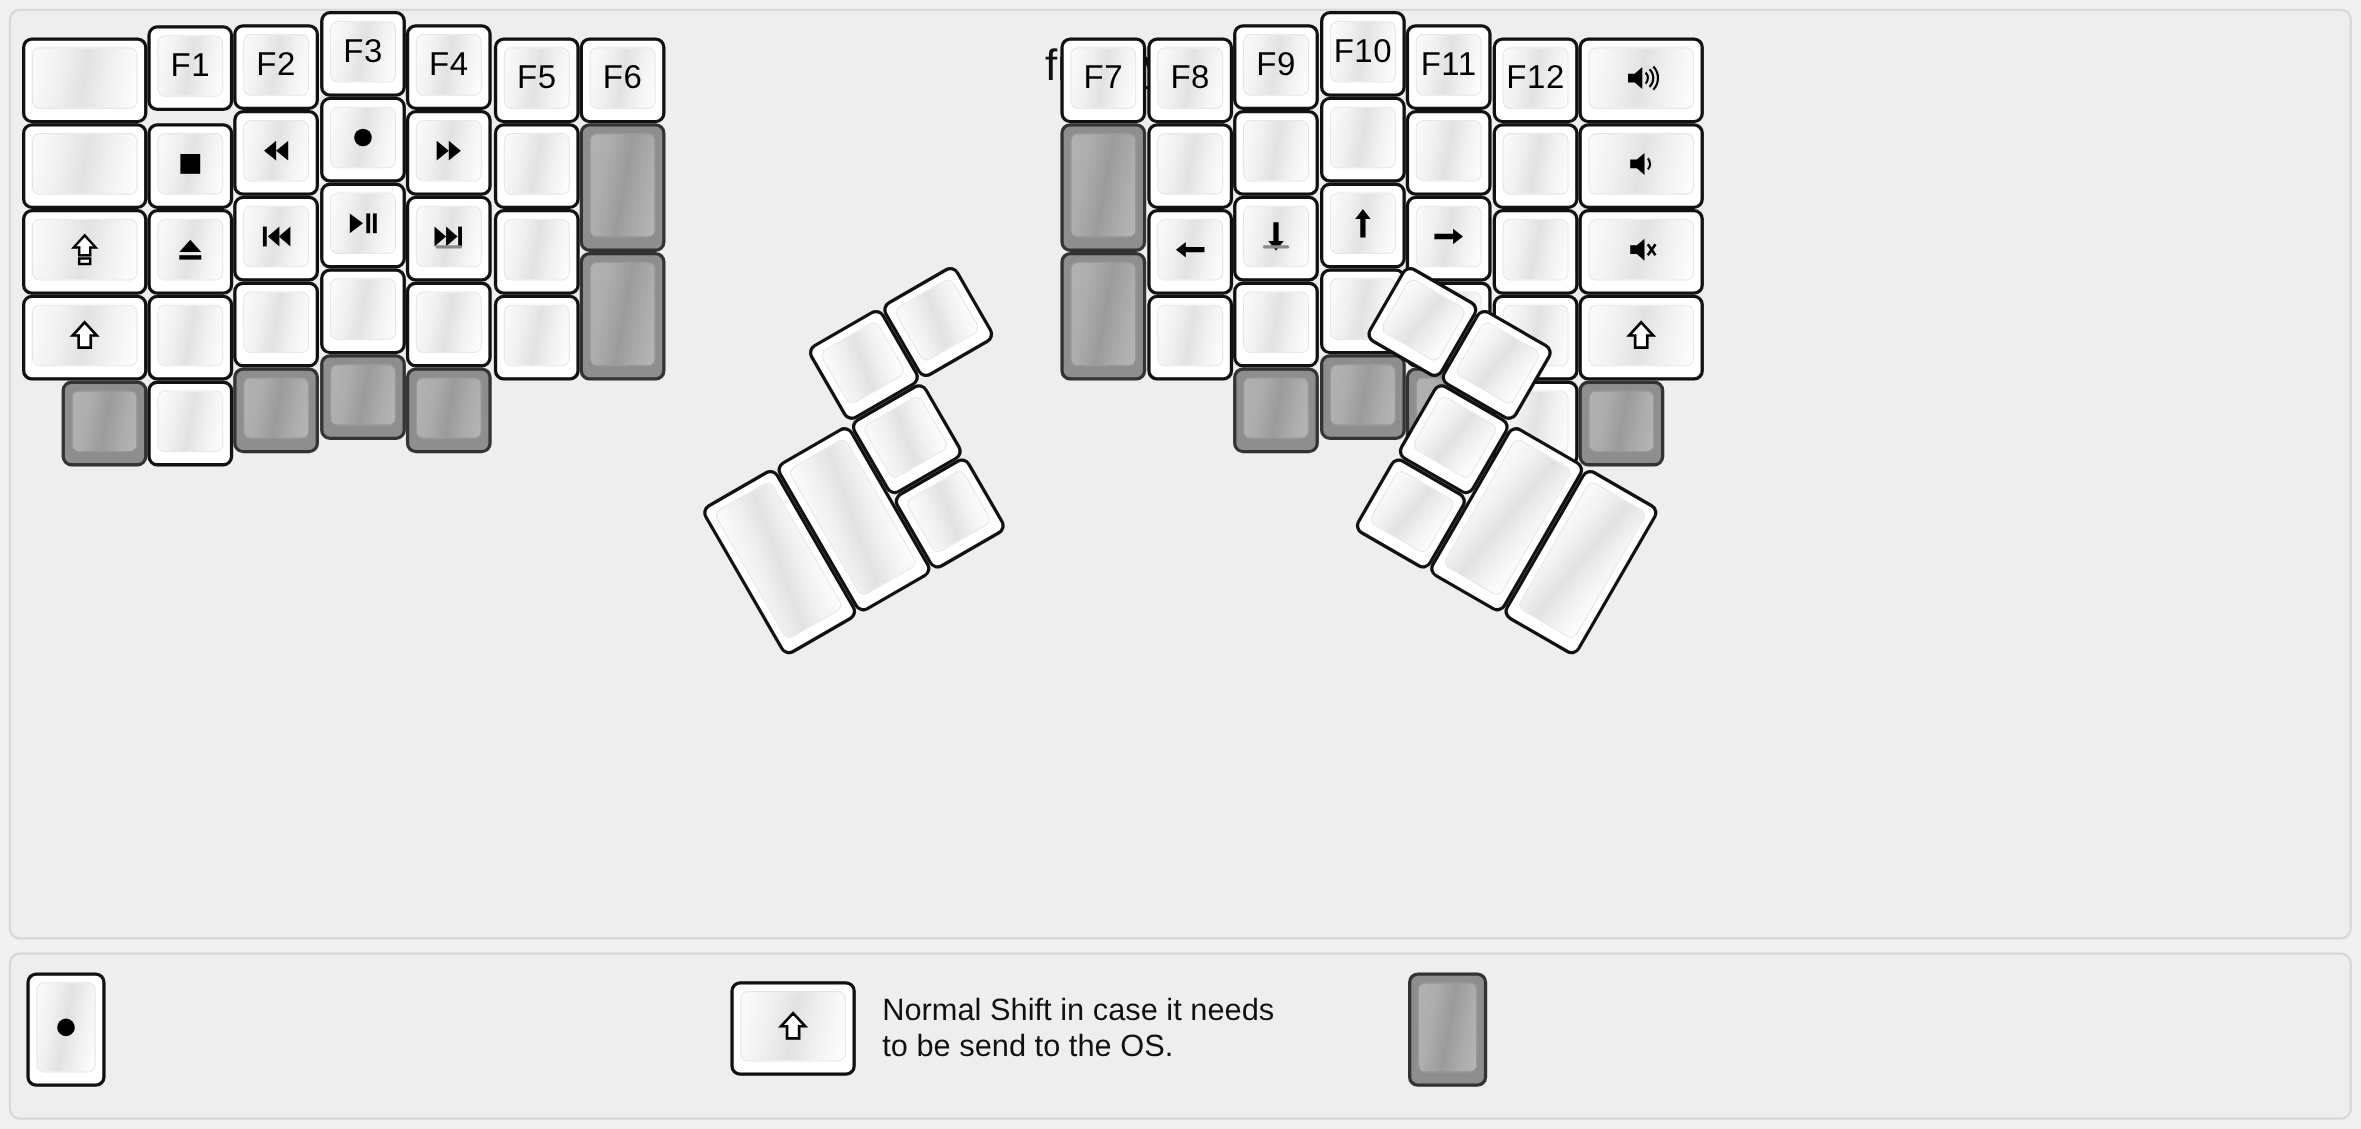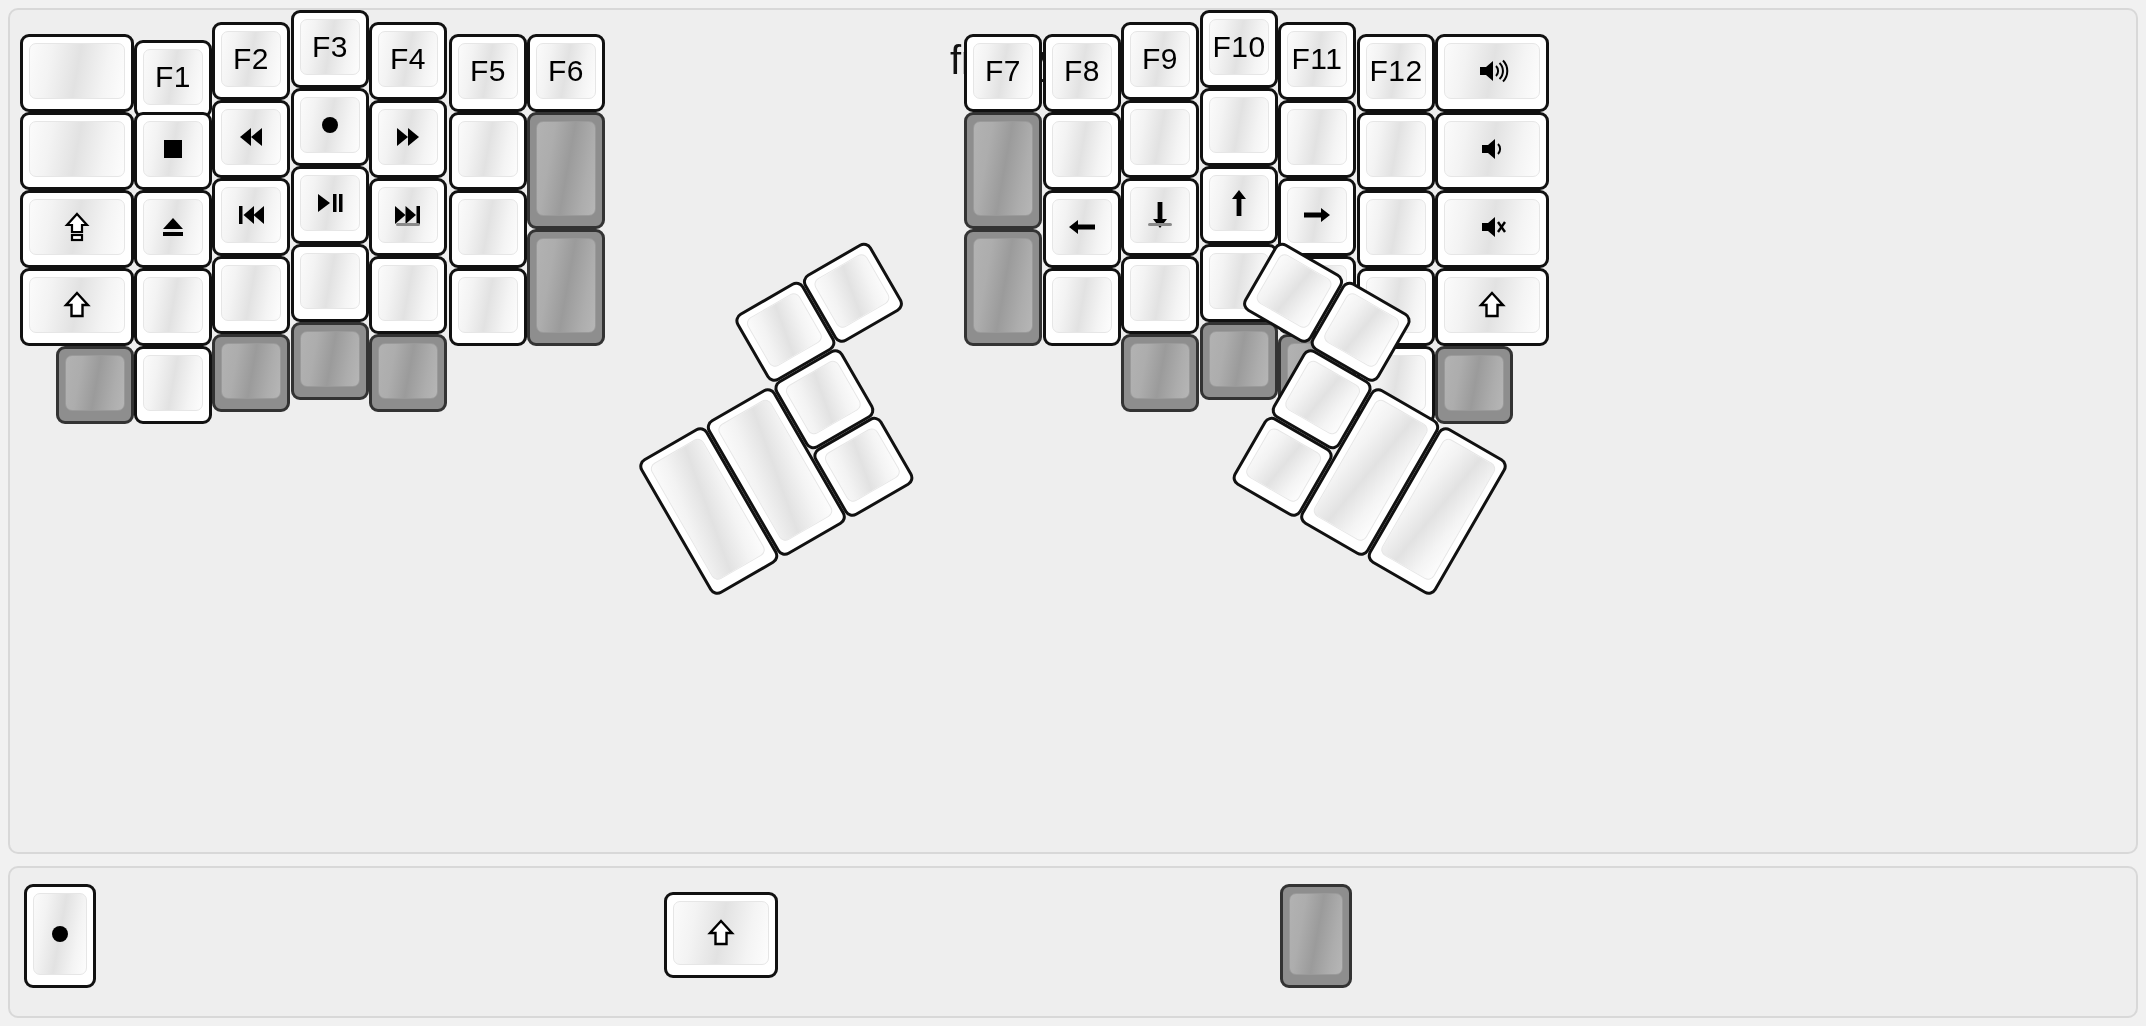--- a/index.html
+++ b/index.html
@@ -131,21 +131,21 @@
           <span class="glyph">
             <svg width="34" height="34" viewBox="0 0 34 34" style="display: block;">
               <path d="M17 5 L28 17 L22.5 17 L22.5 28 L11.5 28 L11.5 17 L6 17 Z" fill="#fff" stroke="#000" stroke-width="2.4"></path>
             </svg>
           </span>
         </div>
       </div>
       <div class="key transparent" style="left: 56px; top: 346px; width: 78px; height: 78px;">
         <div class="cap"></div>
       </div>
-      <div class="key" style="left: 134px; top: 40px; width: 78px; height: 78px; text-decoration: underline;">
+      <div class="key" style="left: 134px; top: 23px; width: 78px; height: 78px; text-decoration: underline;">
         <div class="cap">
           <span class="lbl">F1</span>
         </div>
       </div>
       <div class="key" style="left: 134px; top: 112px; width: 78px; height: 78px;">
         <div class="cap">
           <span class="glyph">
             <svg width="34" height="34" viewBox="0 0 34 34" style="display: block;">
               <rect x="8" y="8" width="18" height="18" fill="#000"></rect>
             </svg>
@@ -511,20 +511,22 @@
       <div class="legend-item" style="left: 664px; top: 892px;">
         <div class="legend-key" style="width: 114px; height: 86px;">
           <div class="cap">
             <span>
               <svg width="34" height="34" viewBox="0 0 34 34" style="display: block;">
                 <path d="M17 5 L28 17 L22.5 17 L22.5 28 L11.5 28 L11.5 17 L6 17 Z" fill="#fff" stroke="#000" stroke-width="2.4"></path>
               </svg>
             </span>
           </div>
         </div>
+        <div class="legend-text">Normal Shift in case it needs
+to be send to the OS.</div>
       </div>
       <div class="legend-item" style="left: 1280px; top: 884px;">
         <div class="legend-key transparent" style="width: 72px; height: 104px;">
           <div class="cap"></div>
         </div>
       </div>
     </div>
 
 </div>
 

